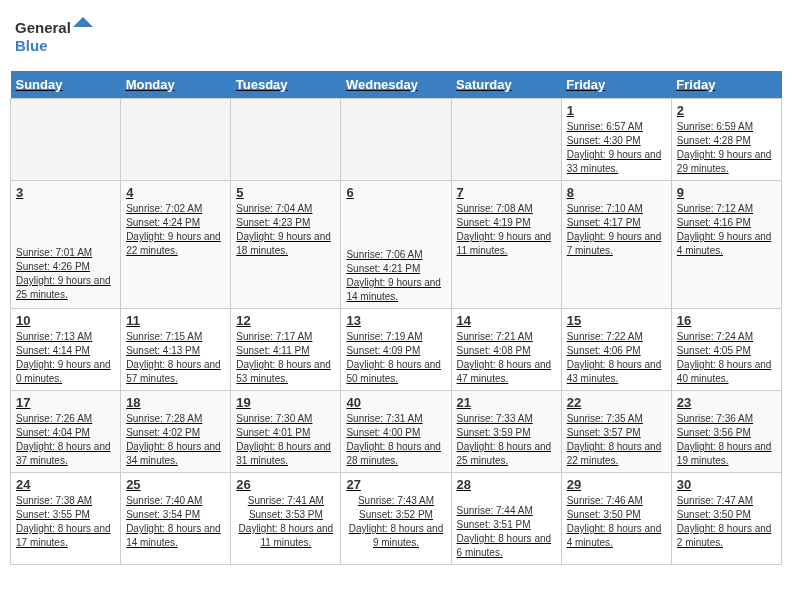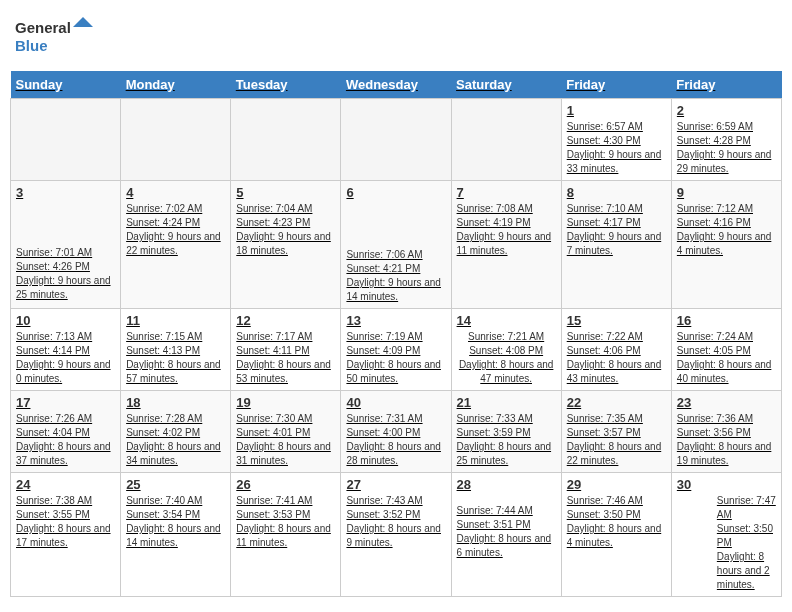--- a/index.html
+++ b/index.html
@@ -190,21 +190,21 @@
 Daylight: 8 hours and 53 minutes.</div>
         </td>
         <td>
           <span class="day-number">13</span>
           <div class="day-info" style="white-space: pre-line;">Sunrise: 7:19 AM
 Sunset: 4:09 PM
 Daylight: 8 hours and 50 minutes.</div>
         </td>
         <td>
           <span class="day-number">14</span>
-          <div class="day-info" style="white-space: pre-line; text-align: center;">Sunrise: 7:21 AM
+          <div class="day-info" style="white-space: pre-line;">Sunrise: 7:21 AM
 Sunset: 4:08 PM
 Daylight: 8 hours and 47 minutes.</div>
         </td>
         <td>
           <span class="day-number">15</span>
           <div class="day-info" style="white-space: pre-line;">Sunrise: 7:22 AM
 Sunset: 4:06 PM
 Daylight: 8 hours and 43 minutes.</div>
         </td>
         <td>
@@ -266,43 +266,43 @@
 Daylight: 8 hours and 17 minutes.</div>
         </td>
         <td>
           <span class="day-number">25</span>
           <div class="day-info" style="white-space: pre-line;">Sunrise: 7:40 AM
 Sunset: 3:54 PM
 Daylight: 8 hours and 14 minutes.</div>
         </td>
         <td>
           <span class="day-number">26</span>
-          <div class="day-info" style="white-space: pre-line;">Sunrise: 7:41 AM
+          <div class="day-info" style="white-space: pre-line; text-align: center;">Sunrise: 7:41 AM
 Sunset: 3:53 PM
 Daylight: 8 hours and 11 minutes.</div>
         </td>
         <td>
           <span class="day-number">27</span>
-          <div class="day-info" style="white-space: pre-line;">Sunrise: 7:43 AM
+          <div class="day-info" style="white-space: pre-line; text-align: center;">Sunrise: 7:43 AM
 Sunset: 3:52 PM
 Daylight: 8 hours and 9 minutes.</div>
         </td>
         <td>
           <span class="day-number">28</span>
           <div class="day-info" style="white-space: pre-line; margin-top: 12px;">Sunrise: 7:44 AM
 Sunset: 3:51 PM
 Daylight: 8 hours and 6 minutes.</div>
         </td>
         <td>
           <span class="day-number">29</span>
           <div class="day-info" style="white-space: pre-line;">Sunrise: 7:46 AM
 Sunset: 3:50 PM
 Daylight: 8 hours and 4 minutes.</div>
         </td>
         <td>
           <span class="day-number">30</span>
-          <div class="day-info" style="white-space: pre-line; margin-left: 40px;">Sunrise: 7:47 AM
+          <div class="day-info" style="white-space: pre-line;">Sunrise: 7:47 AM
 Sunset: 3:50 PM
 Daylight: 8 hours and 2 minutes.</div>
         </td>
       </tr>
     </tbody>
 </table>
 
 </body></html>

